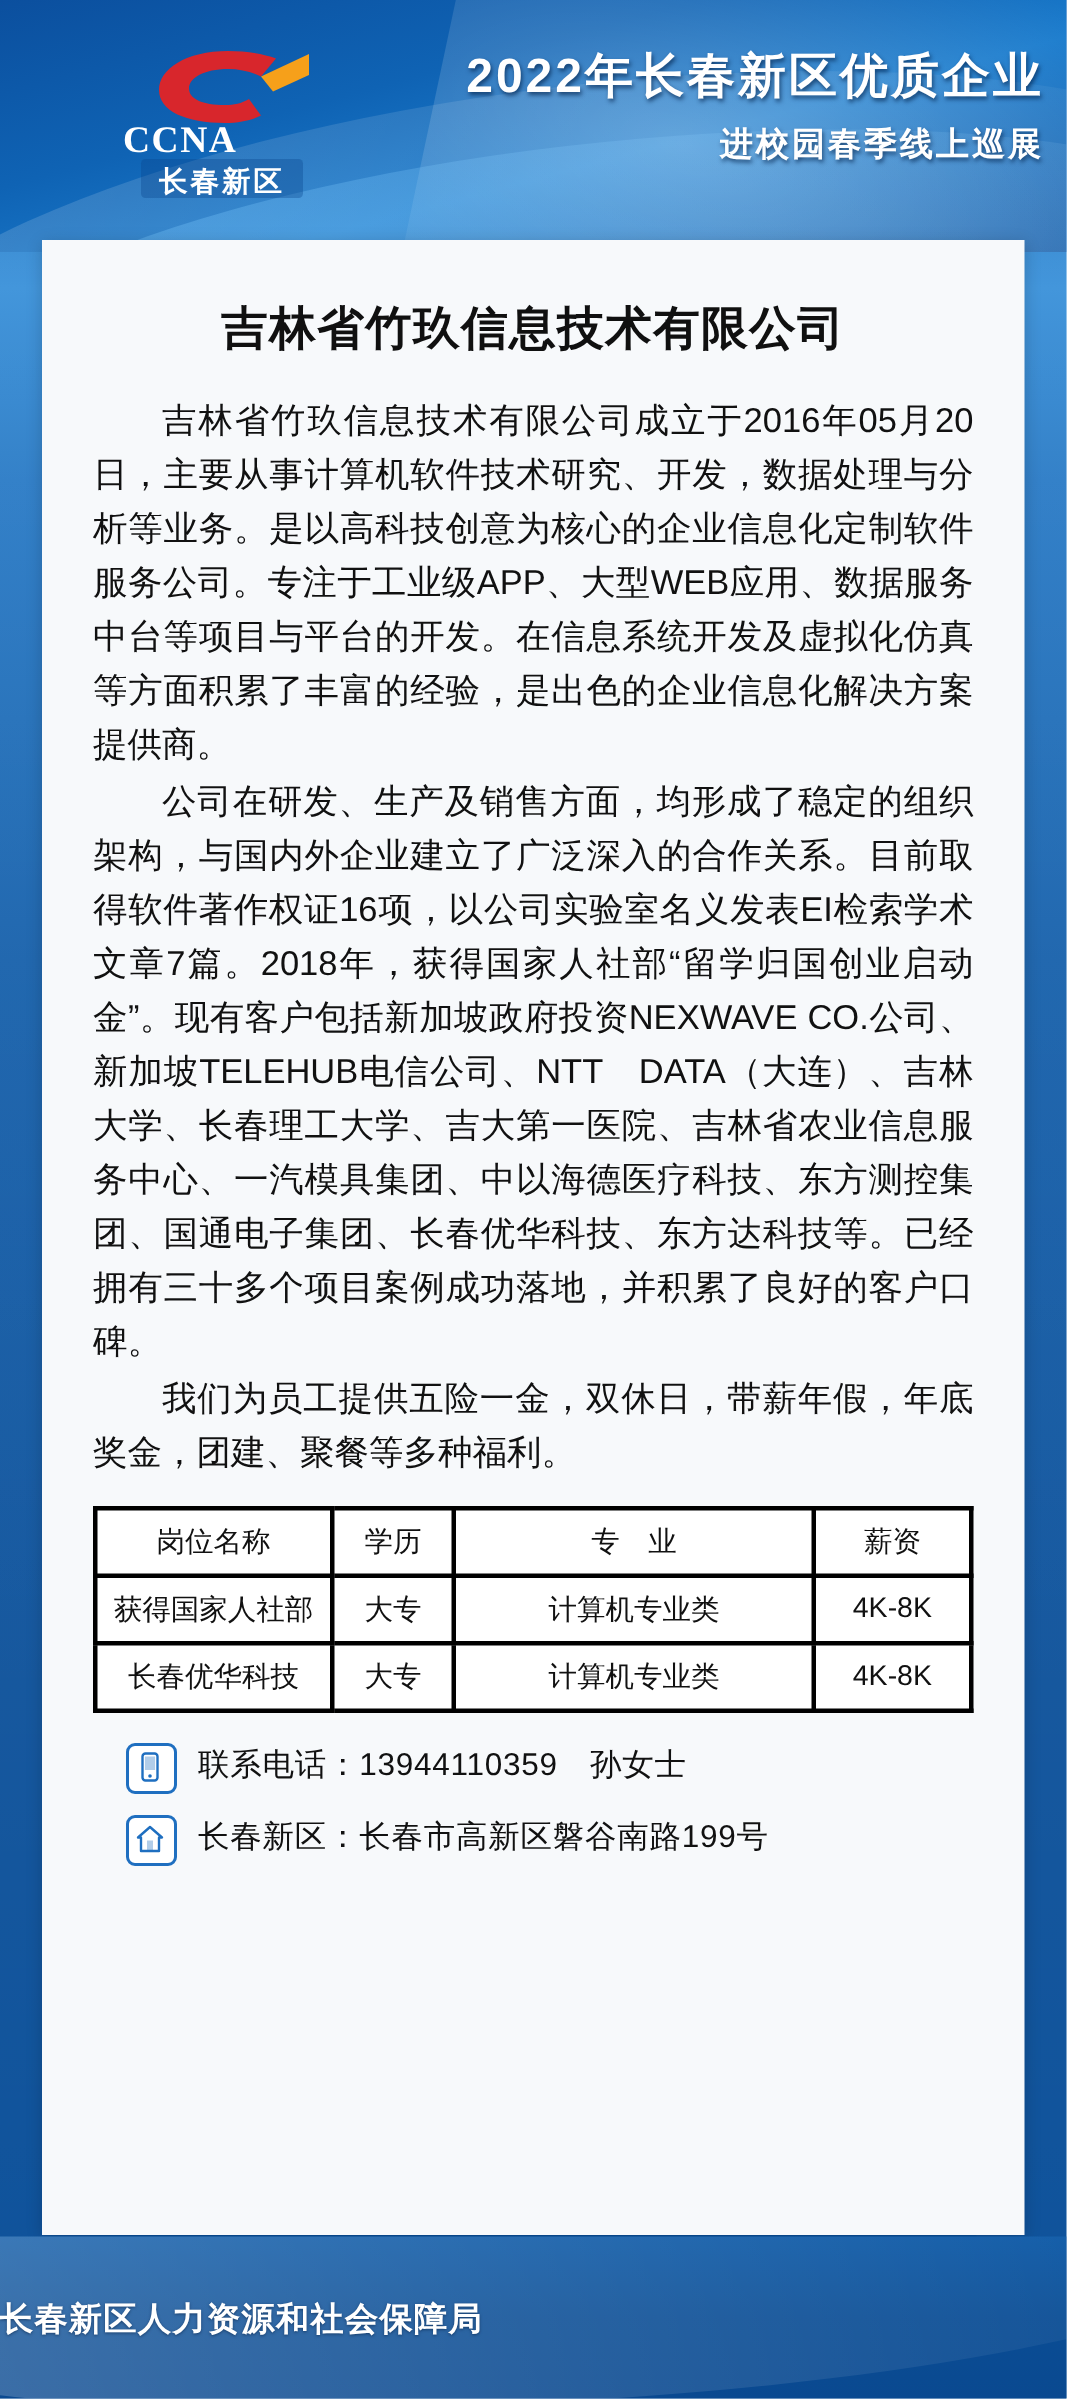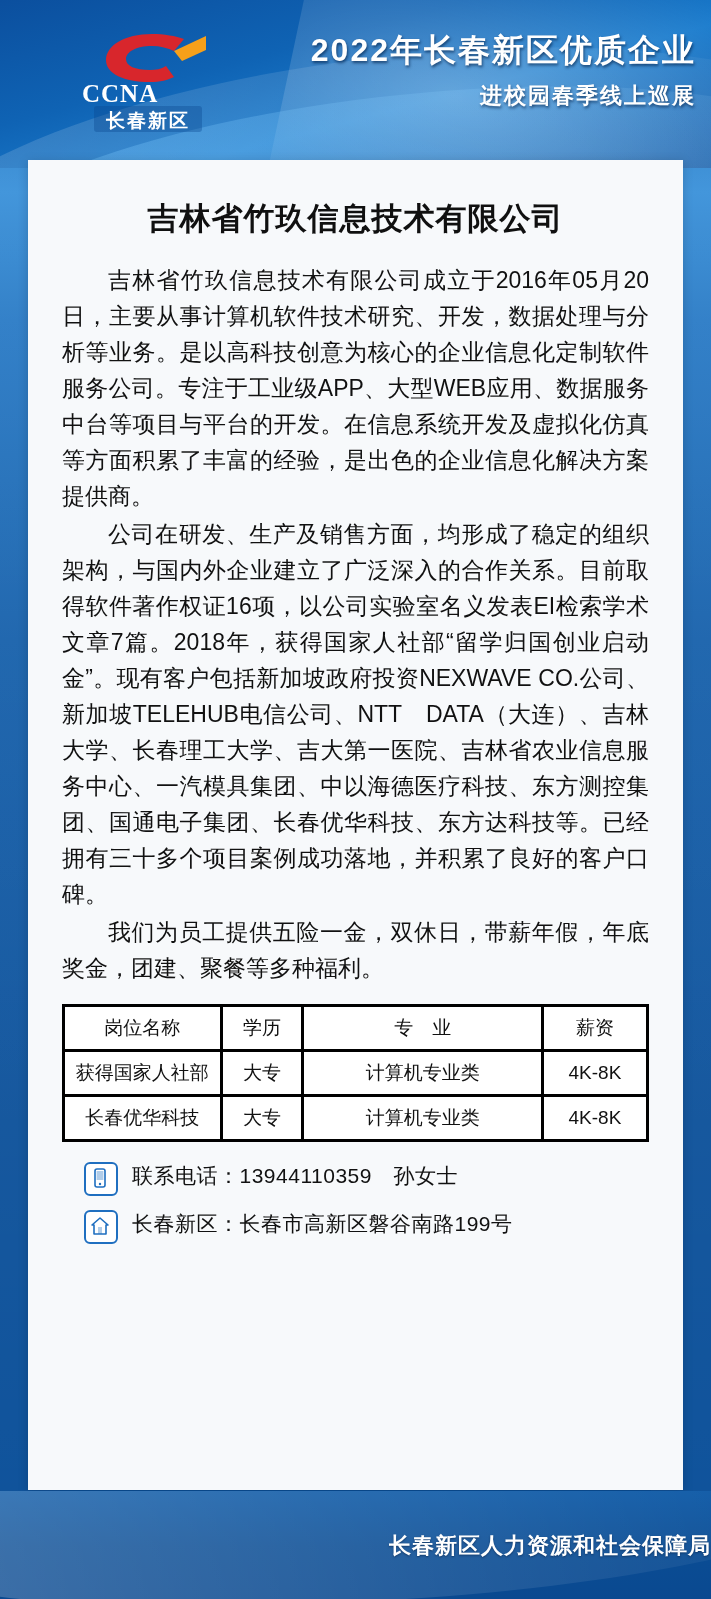--- a/index.html
+++ b/index.html
@@ -209,21 +209,21 @@
     left: -100px; top: -70px;
     width: 950px; height: 180px;
     background: linear-gradient(90deg, rgba(255,255,255,0.22), rgba(255,255,255,0.02));
     border-radius: 50% 50% 45% 55% / 60% 60% 40% 40%;
     transform: rotate(-4deg);
   }
   .footer-text {
     position: absolute;
     left: 0; top: 40px;
     width: 711px;
-    text-align: right;
+    text-align: left;
     color: #ffffff;
     font-size: 22px;
     font-weight: 700;
     letter-spacing: 1px;
     text-shadow: 0 1px 2px rgba(0,20,50,.5);
   }
 
   
   .side-wave-l, .side-wave-r {
     position: absolute;

